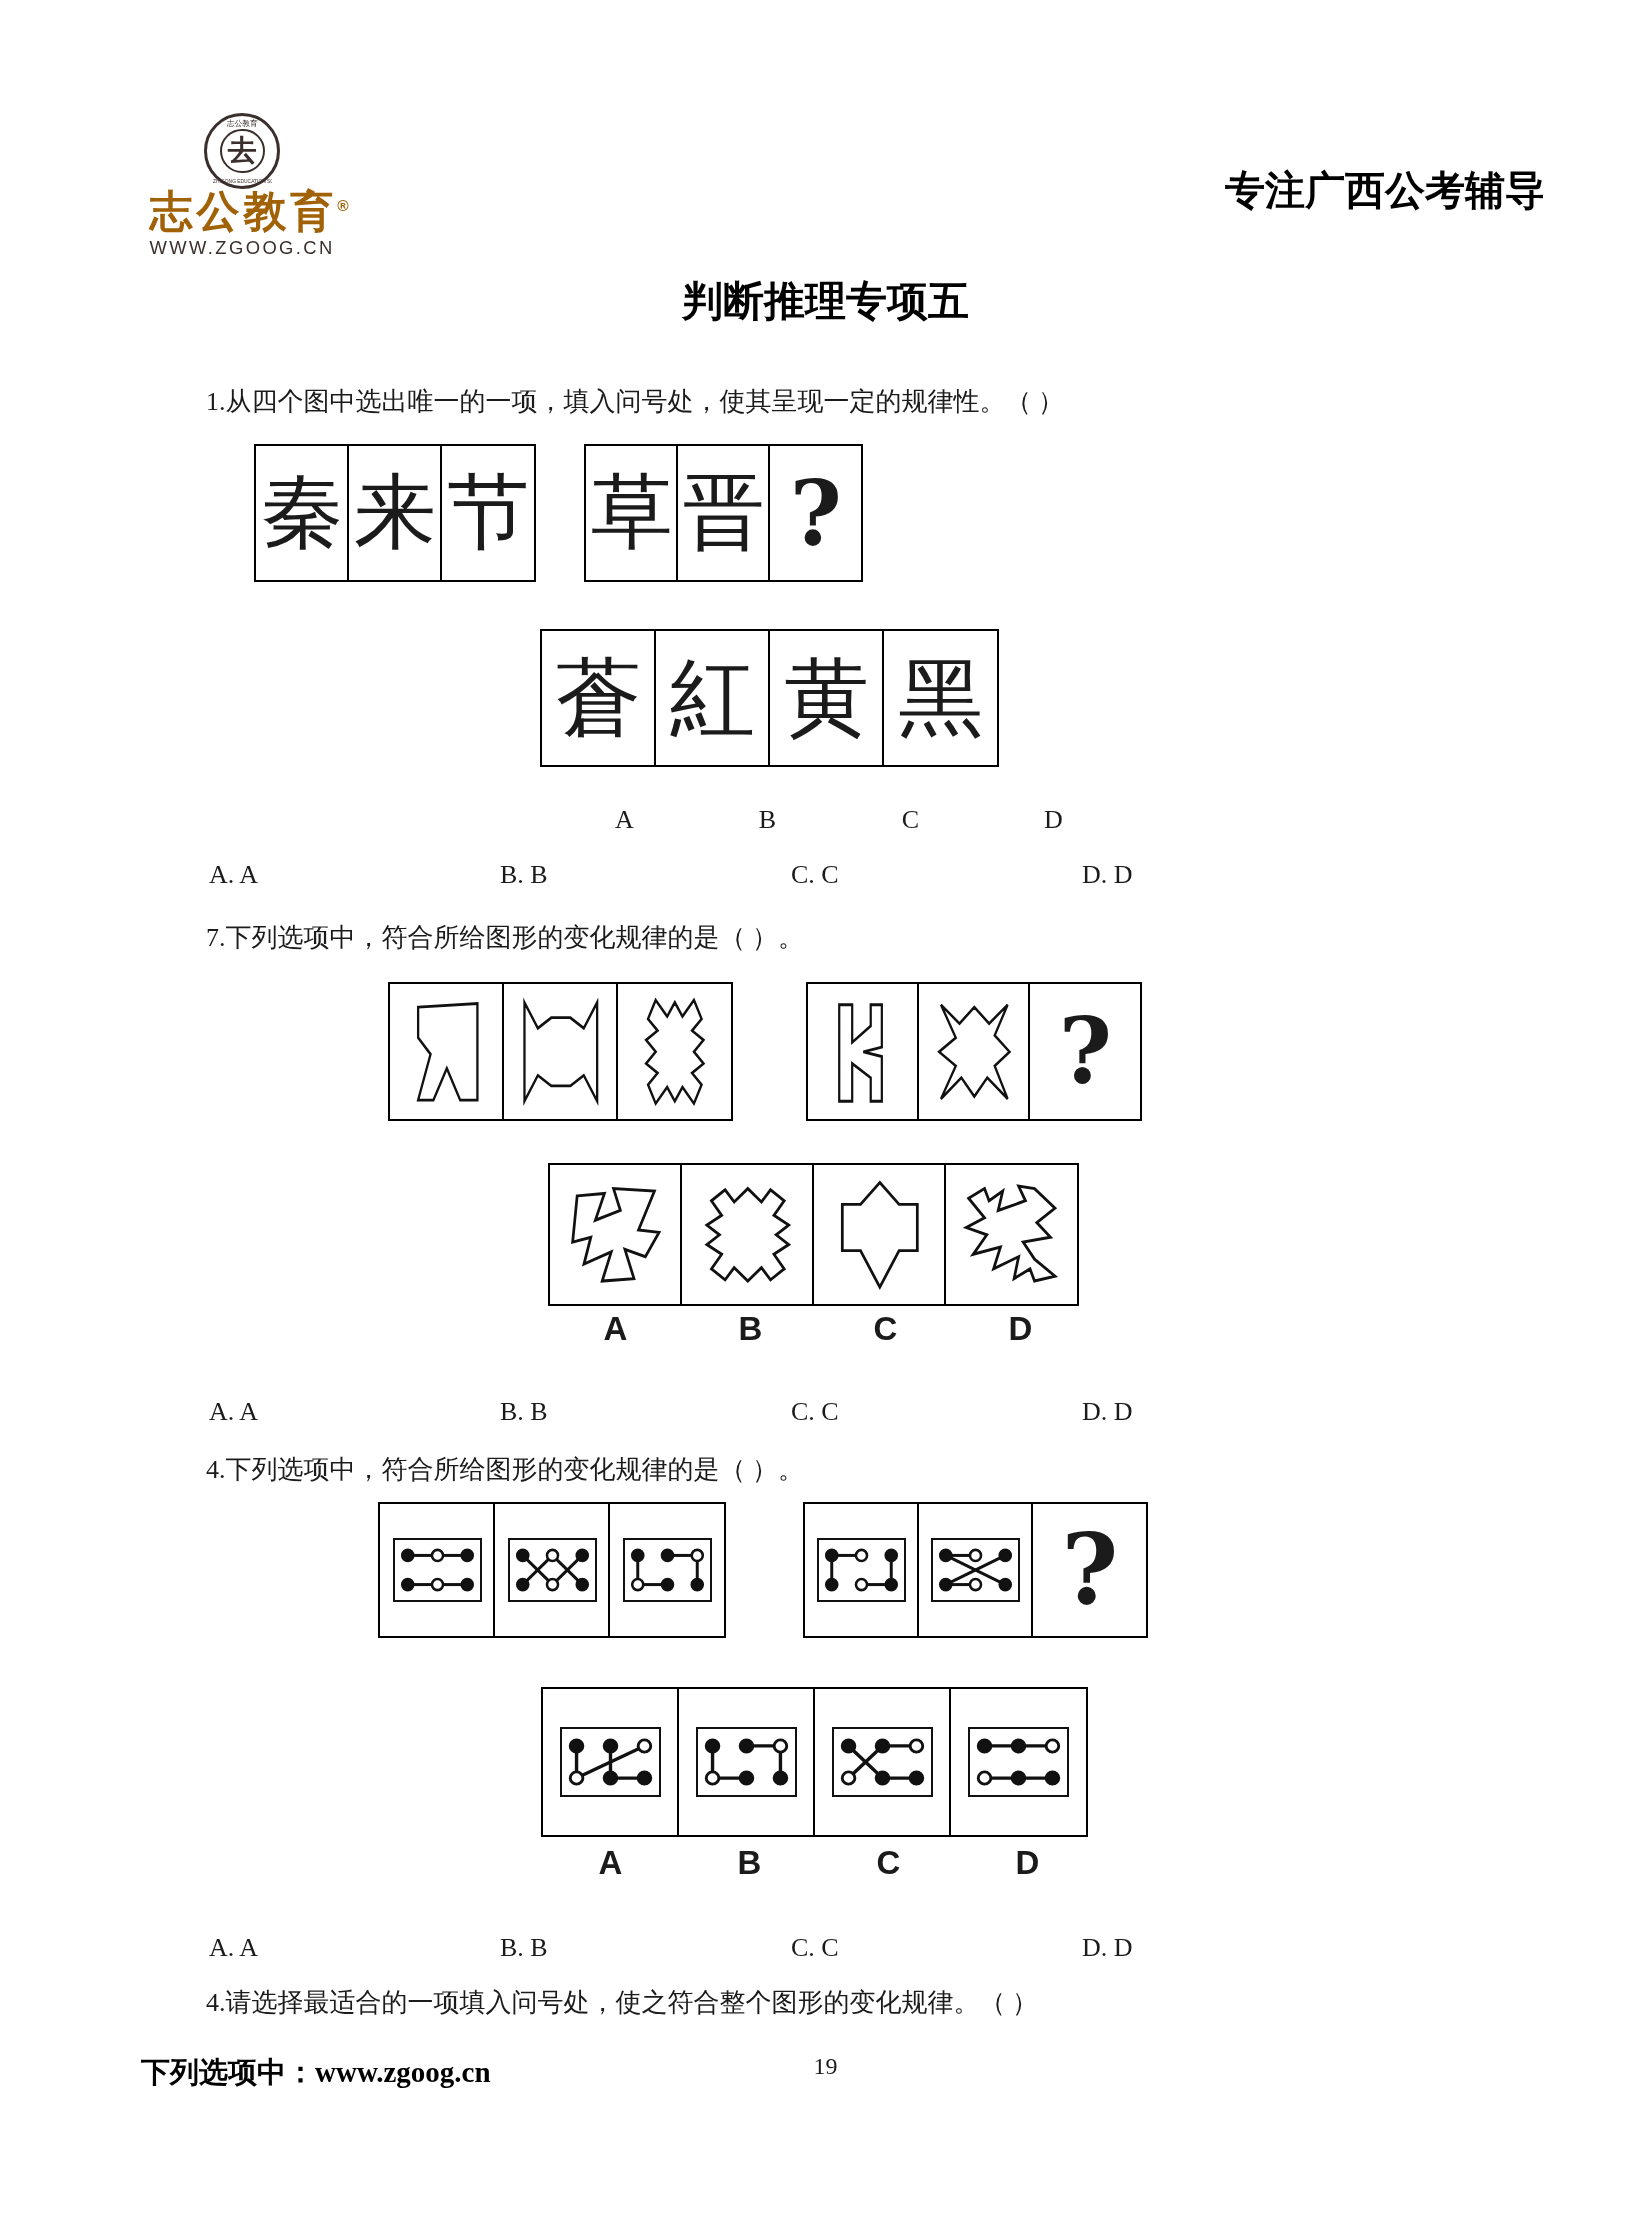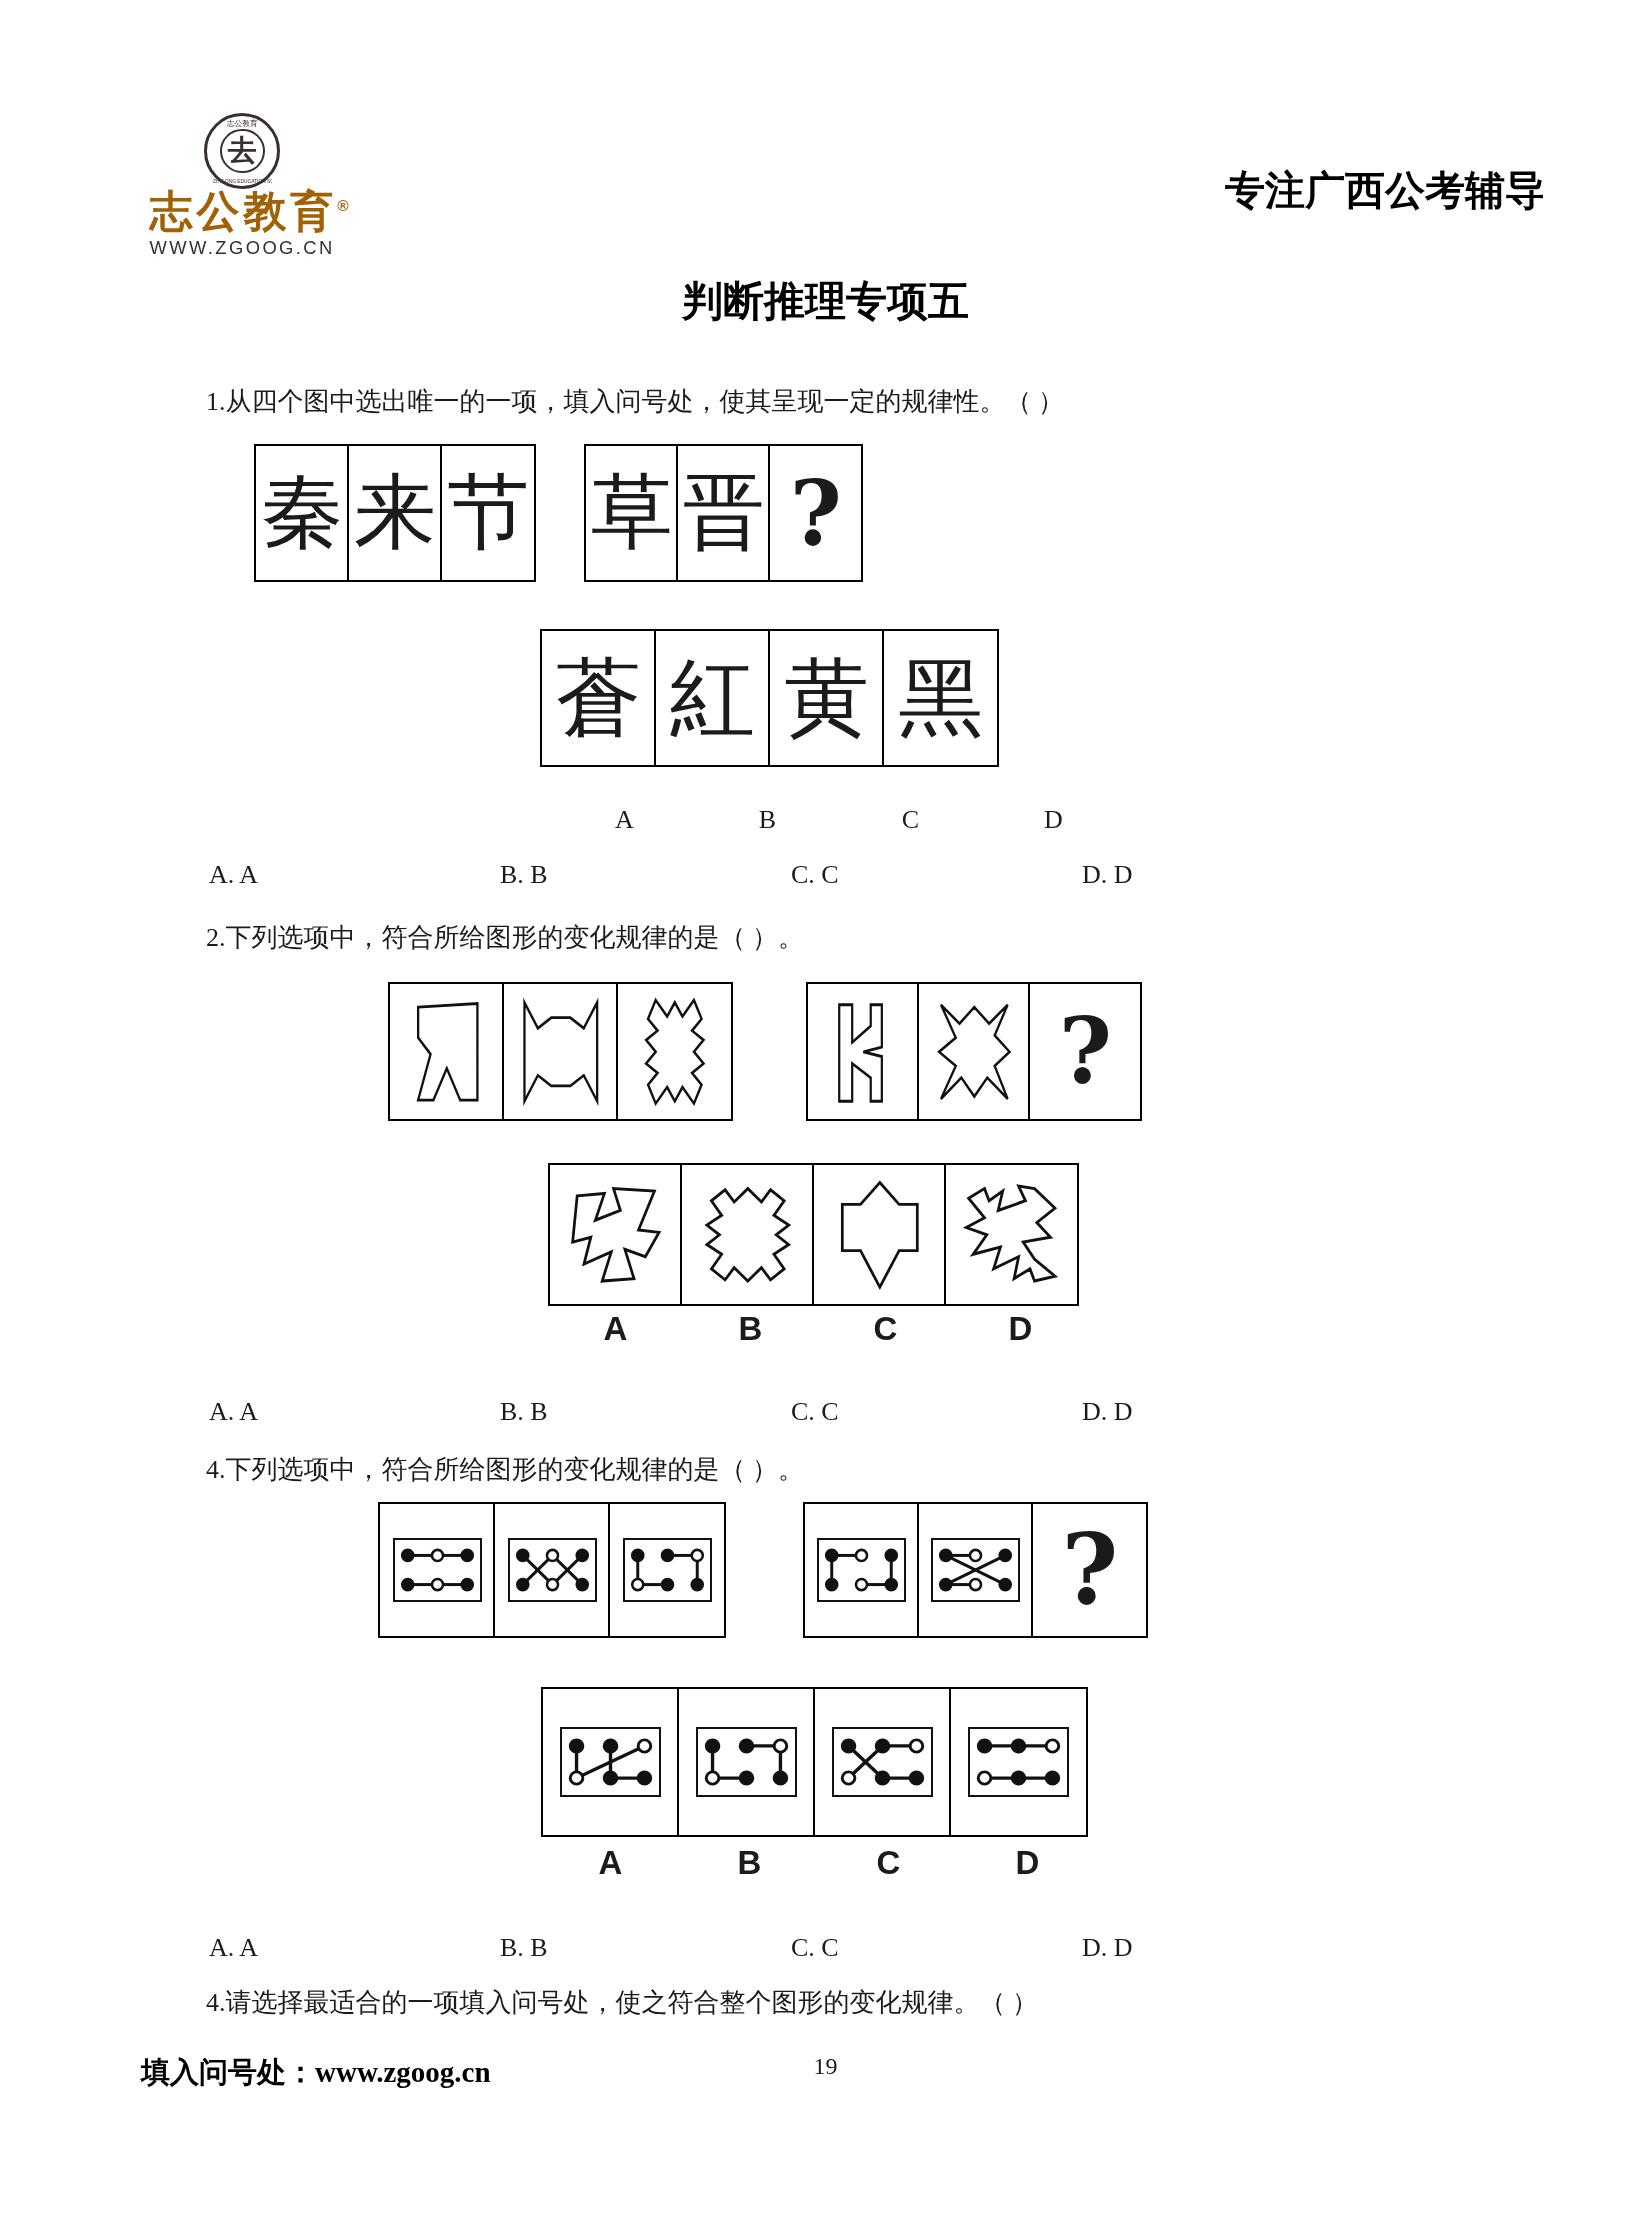--- a/index.html
+++ b/index.html
@@ -125,21 +125,21 @@
     <span style="width:143px;">D</span>
   </div>
 
   <div class="ansrow" style="left:209px;top:860px;">
     <span>A. A</span>
     <span>B. B</span>
     <span>C. C</span>
     <span>D. D</span>
   </div>
 
-  <p class="qtext" style="top:920px;">2.下列选项中，符合所给图形的变化规律的是（      ）。</p>
+  <p class="qtext" style="top:920px;">7.下列选项中，符合所给图形的变化规律的是（      ）。</p>
 
   <div class="figrow" style="left:388px;top:982px;">
     <div class="boxgroup">
       <div class="fbox shapebox" style="width:117px;height:139px;">
           <svg viewBox="0 0 100 100" preserveAspectRatio="none">
             <polygon points="20,12 82,9 82,91 64,91 50,64 36,91 20,91 33,52 20,38" fill="none" stroke="#111" stroke-width="2.4" stroke-linejoin="miter"></polygon>
           </svg>
         </div>
       <div class="fbox shapebox" style="width:117px;height:139px;">
           <svg viewBox="0 0 100 100" preserveAspectRatio="none">
@@ -375,16 +375,16 @@
   <div class="ansrow" style="left:209px;top:1933px;">
     <span>A. A</span>
     <span>B. B</span>
     <span>C. C</span>
     <span>D. D</span>
   </div>
 
   <p class="qtext" style="top:1985px;">4.请选择最适合的一项填入问号处，使之符合整个图形的变化规律。（      ）</p>
 
   <div class="footer-page">19</div>
-  <div class="footer-site">填入问号处：www.zgoog.cn</div>
+  <div class="footer-site">下列选项中：www.zgoog.cn</div>
 
 </div>
 
 
 </body></html>

